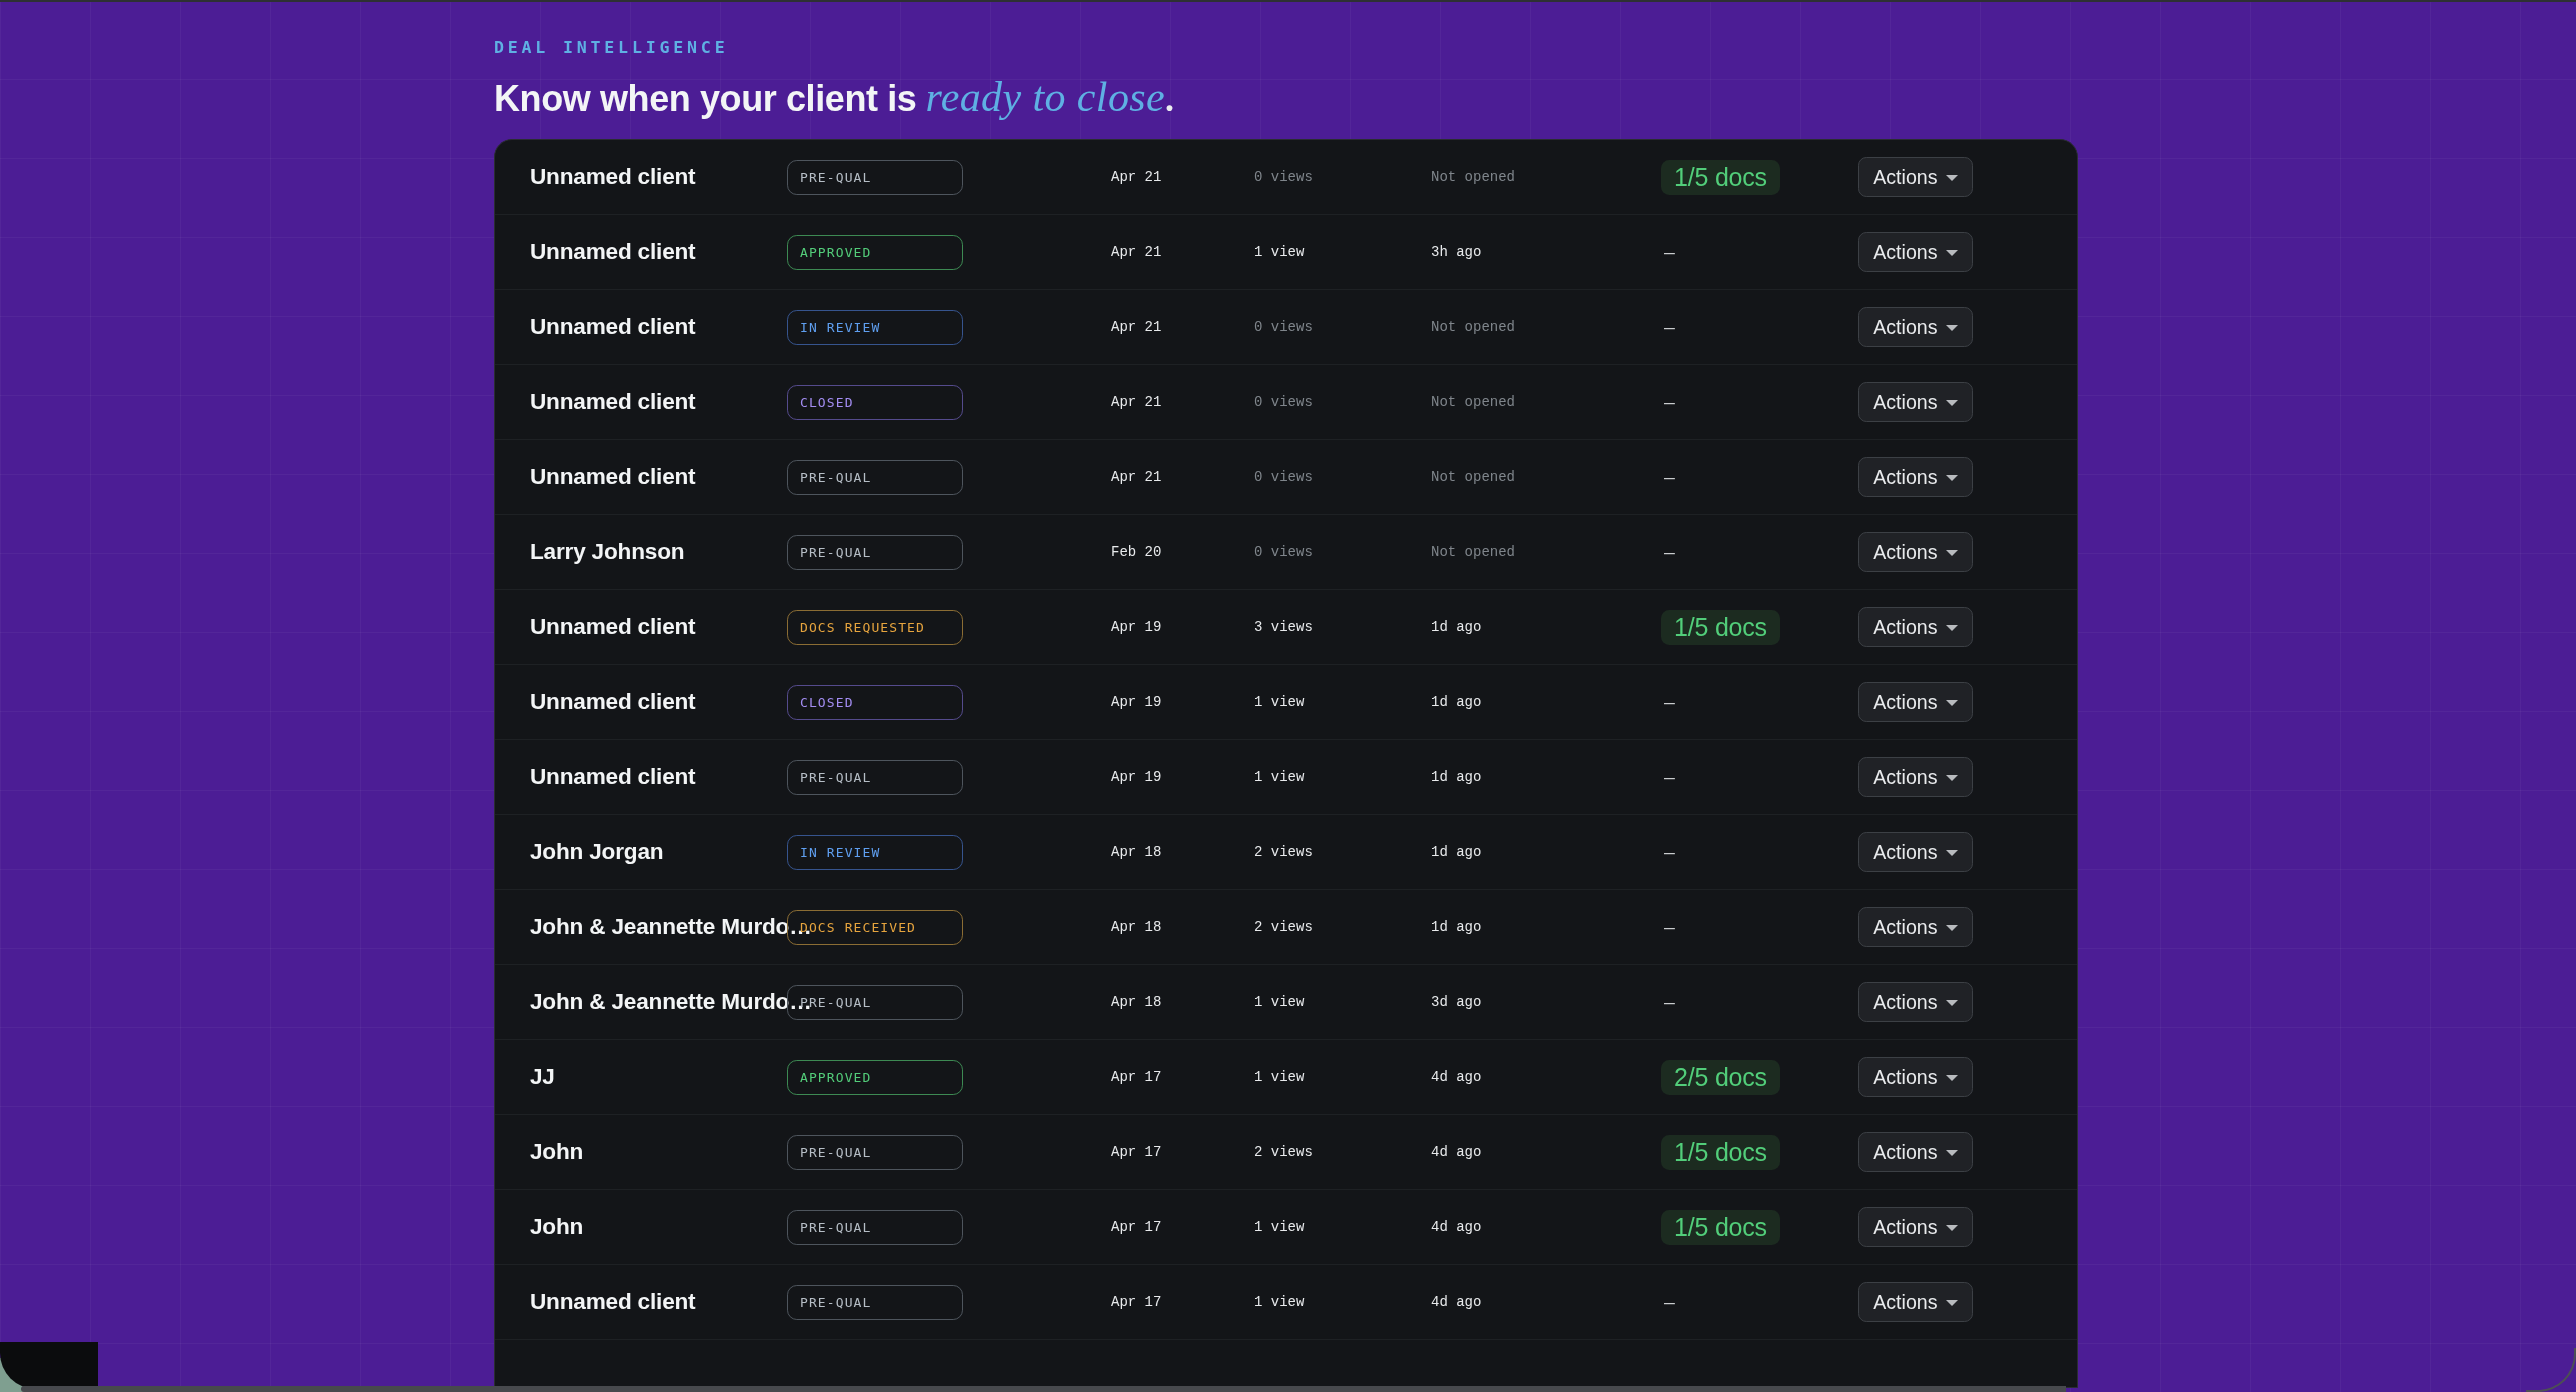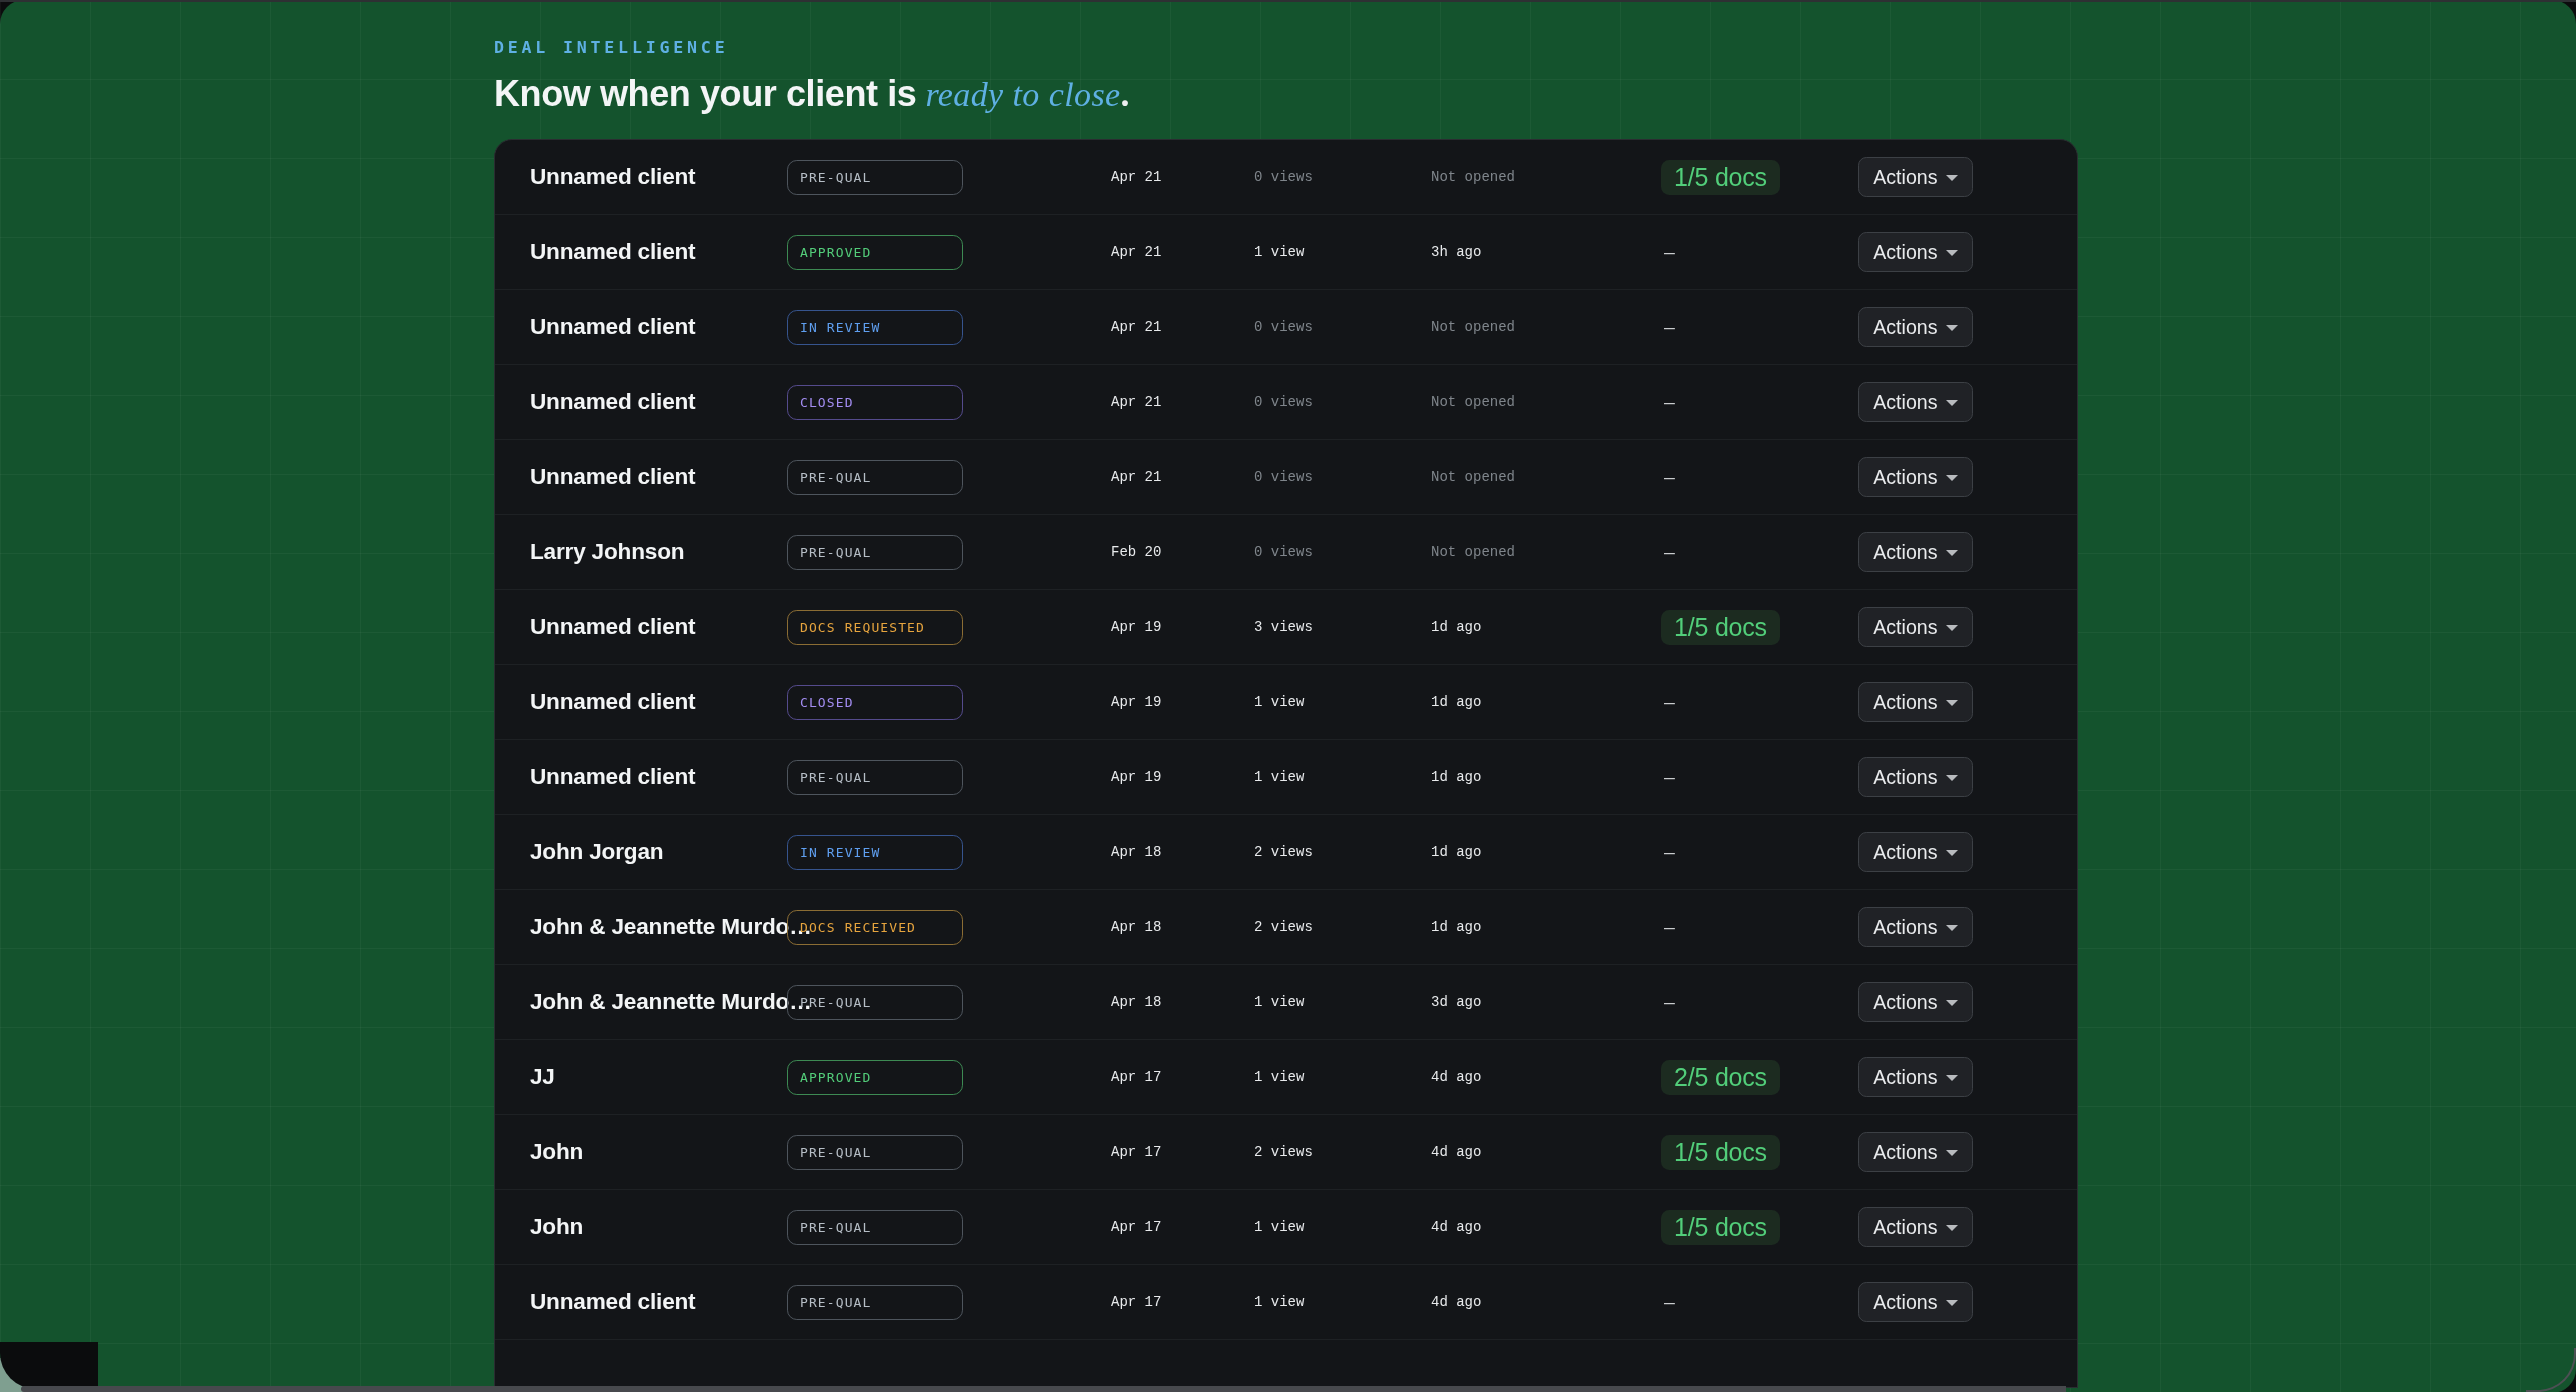--- a/index.html
+++ b/index.html
@@ -2,21 +2,21 @@
 <html style="font-size:12px"><head>
 <meta charset="utf-8">
 <style>
   html,body{margin:0;padding:0;background:#0b0c0d;}
   body{
     width:2576px;height:1393px;position:relative;overflow:hidden;
     font-family:"Liberation Sans",sans-serif;
     -webkit-font-smoothing:antialiased;
   }
   .page{
-    position:absolute;inset:0;background:#14532d;z-index:0;border-radius:24px;
+    position:absolute;inset:0;background:#4c1d95;z-index:0;
   }
   .page::before{
     content:"";position:absolute;inset:0;
     background-image:
       linear-gradient(to right, rgba(255,255,255,0.040) 0.8px, transparent 0.8px),
       linear-gradient(to bottom, rgba(255,255,255,0.040) 0.8px, transparent 0.8px);
     background-size:90px 79px;
     pointer-events:none;
   }
   .top-edge{position:absolute;left:0;top:0;width:100%;height:2.3px;background:#2e3033;z-index:5;}
@@ -26,21 +26,21 @@
   .eyebrow{
     font-family:"DejaVu Sans Mono",monospace;
     font-size:16.6px;letter-spacing:3.8px;color:#5fb0e3;font-weight:bold;
   }
   .hero h1{
     margin:16.6px 0 0 0;font-size:36px;line-height:1.1;font-weight:bold;
     color:#f3f5f6;letter-spacing:-0.4px;white-space:nowrap;
   }
   .hero h1 .accent{
     font-family:"Liberation Serif",serif;font-style:italic;font-weight:normal;
-    color:#5fb0e3;font-size:34px;margin-left:9px;letter-spacing:0.4px;
+    color:#5fb0e3;font-size:42px;margin-left:9px;letter-spacing:0.4px;
   }
   .hero h1 .period{color:#eceeef;font-family:"Liberation Serif",serif;}
 
   
   .card{
     position:absolute;left:494px;top:139px;width:1584px;height:1249px;
     background:#131518;border:0.8px solid #2a2d31;
     border-radius:18px 18px 0 0;z-index:3;overflow:hidden;
     box-sizing:border-box;
   }

